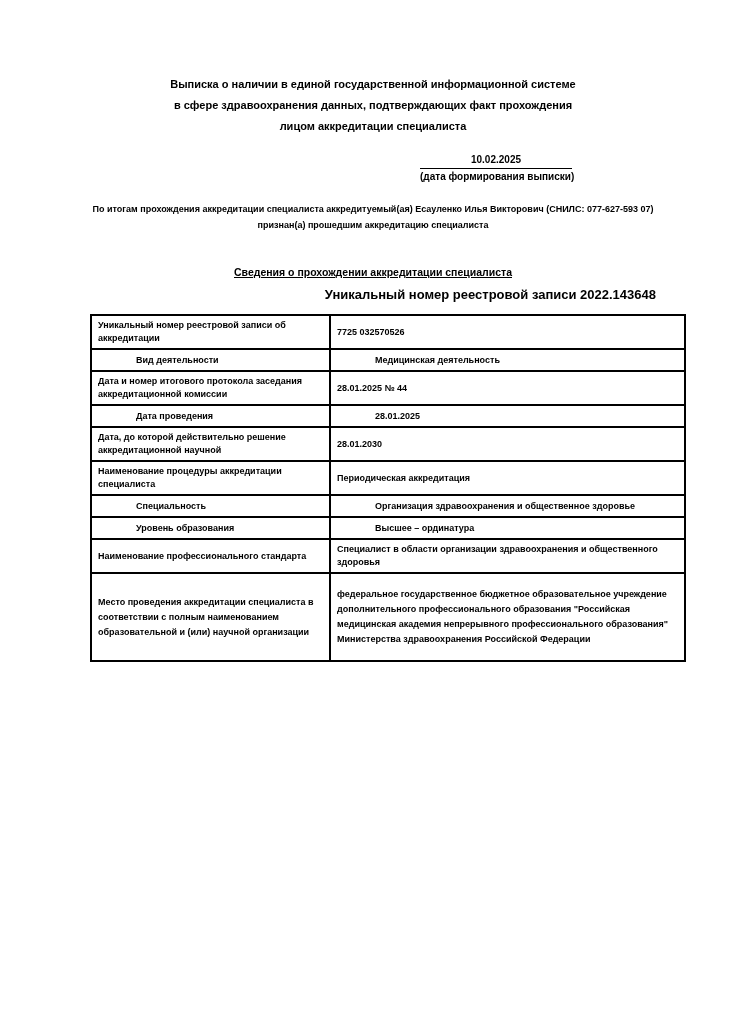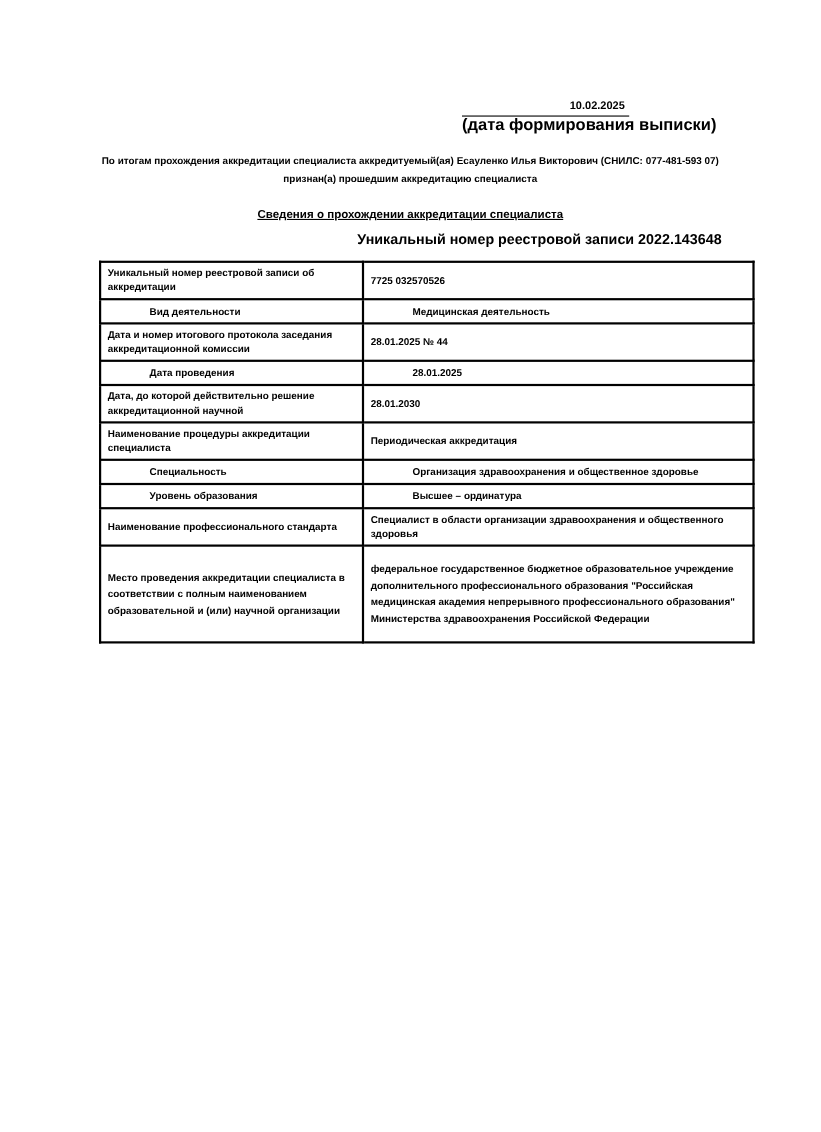--- a/index.html
+++ b/index.html
@@ -32,38 +32,37 @@
   .date-block {
     width: 152px;
     margin: 16px 84px 0 auto;
     text-align: center;
   }
   .date-value {
     font-size: 10px;
     line-height: 14px;
     padding: 0 4px 1px 4px;
     border-bottom: 1.5px solid #000;
-    text-align: right;
   }
   .date-caption {
-    font-size: 15px;
+    font-size: 10px;
     line-height: 13px;
     margin-top: 1px;
     white-space: nowrap;
     text-align: center;
   }
   .statement {
     margin: 18px auto 0 auto;
     max-width: 588px;
     font-size: 9px;
     line-height: 16px;
     text-align: center;
   }
   .section-heading {
-    margin: 18px auto 0 auto;
+    margin: 32px auto 0 auto;
     font-size: 10.5px;
     line-height: 14px;
     text-align: center;
     text-decoration: underline;
   }
   .registry-heading {
     margin: 8px auto 0 auto;
     font-size: 13px;
     line-height: 16px;
     text-align: right;
@@ -88,27 +87,28 @@
   tr.h30 td { height: 24px; }
   tr.h20 td { height: 14px; padding-left: 44px; }
   tr.h31 td { height: 25px; }
   tr.tall td { height: 80px; line-height: 15px; }
 </style>
 </head>
 <body>
 
 <div class="page">
 
+  <div class="doc-title">Выписка о наличии в единой государственной информационной системе в сфере здравоохранения данных, подтверждающих факт прохождения лицом аккредитации специалиста</div>
 
   <div class="date-block">
     <div class="date-value">10.02.2025</div>
     <div class="date-caption">(дата формирования выписки)</div>
   </div>
 
-  <div class="statement">По итогам прохождения аккредитации специалиста аккредитуемый(ая) Есауленко Илья Викторович (СНИЛС: 077-481-593 07) признан(а) прошедшим аккредитацию специалиста</div>
+  <div class="statement">По итогам прохождения аккредитации специалиста аккредитуемый(ая) Есауленко Илья Викторович (СНИЛС: 077-627-593 07) признан(а) прошедшим аккредитацию специалиста</div>
 
   <div class="section-heading">Сведения о прохождении аккредитации специалиста</div>
 
   <div class="registry-heading">Уникальный номер реестровой записи 2022.143648</div>
 
   <table class="acc-table">
     <tbody>
       <tr class="h30">
         <td class="label-cell">Уникальный номер реестровой записи об аккредитации</td>
         <td class="value-cell">7725 032570526</td>

